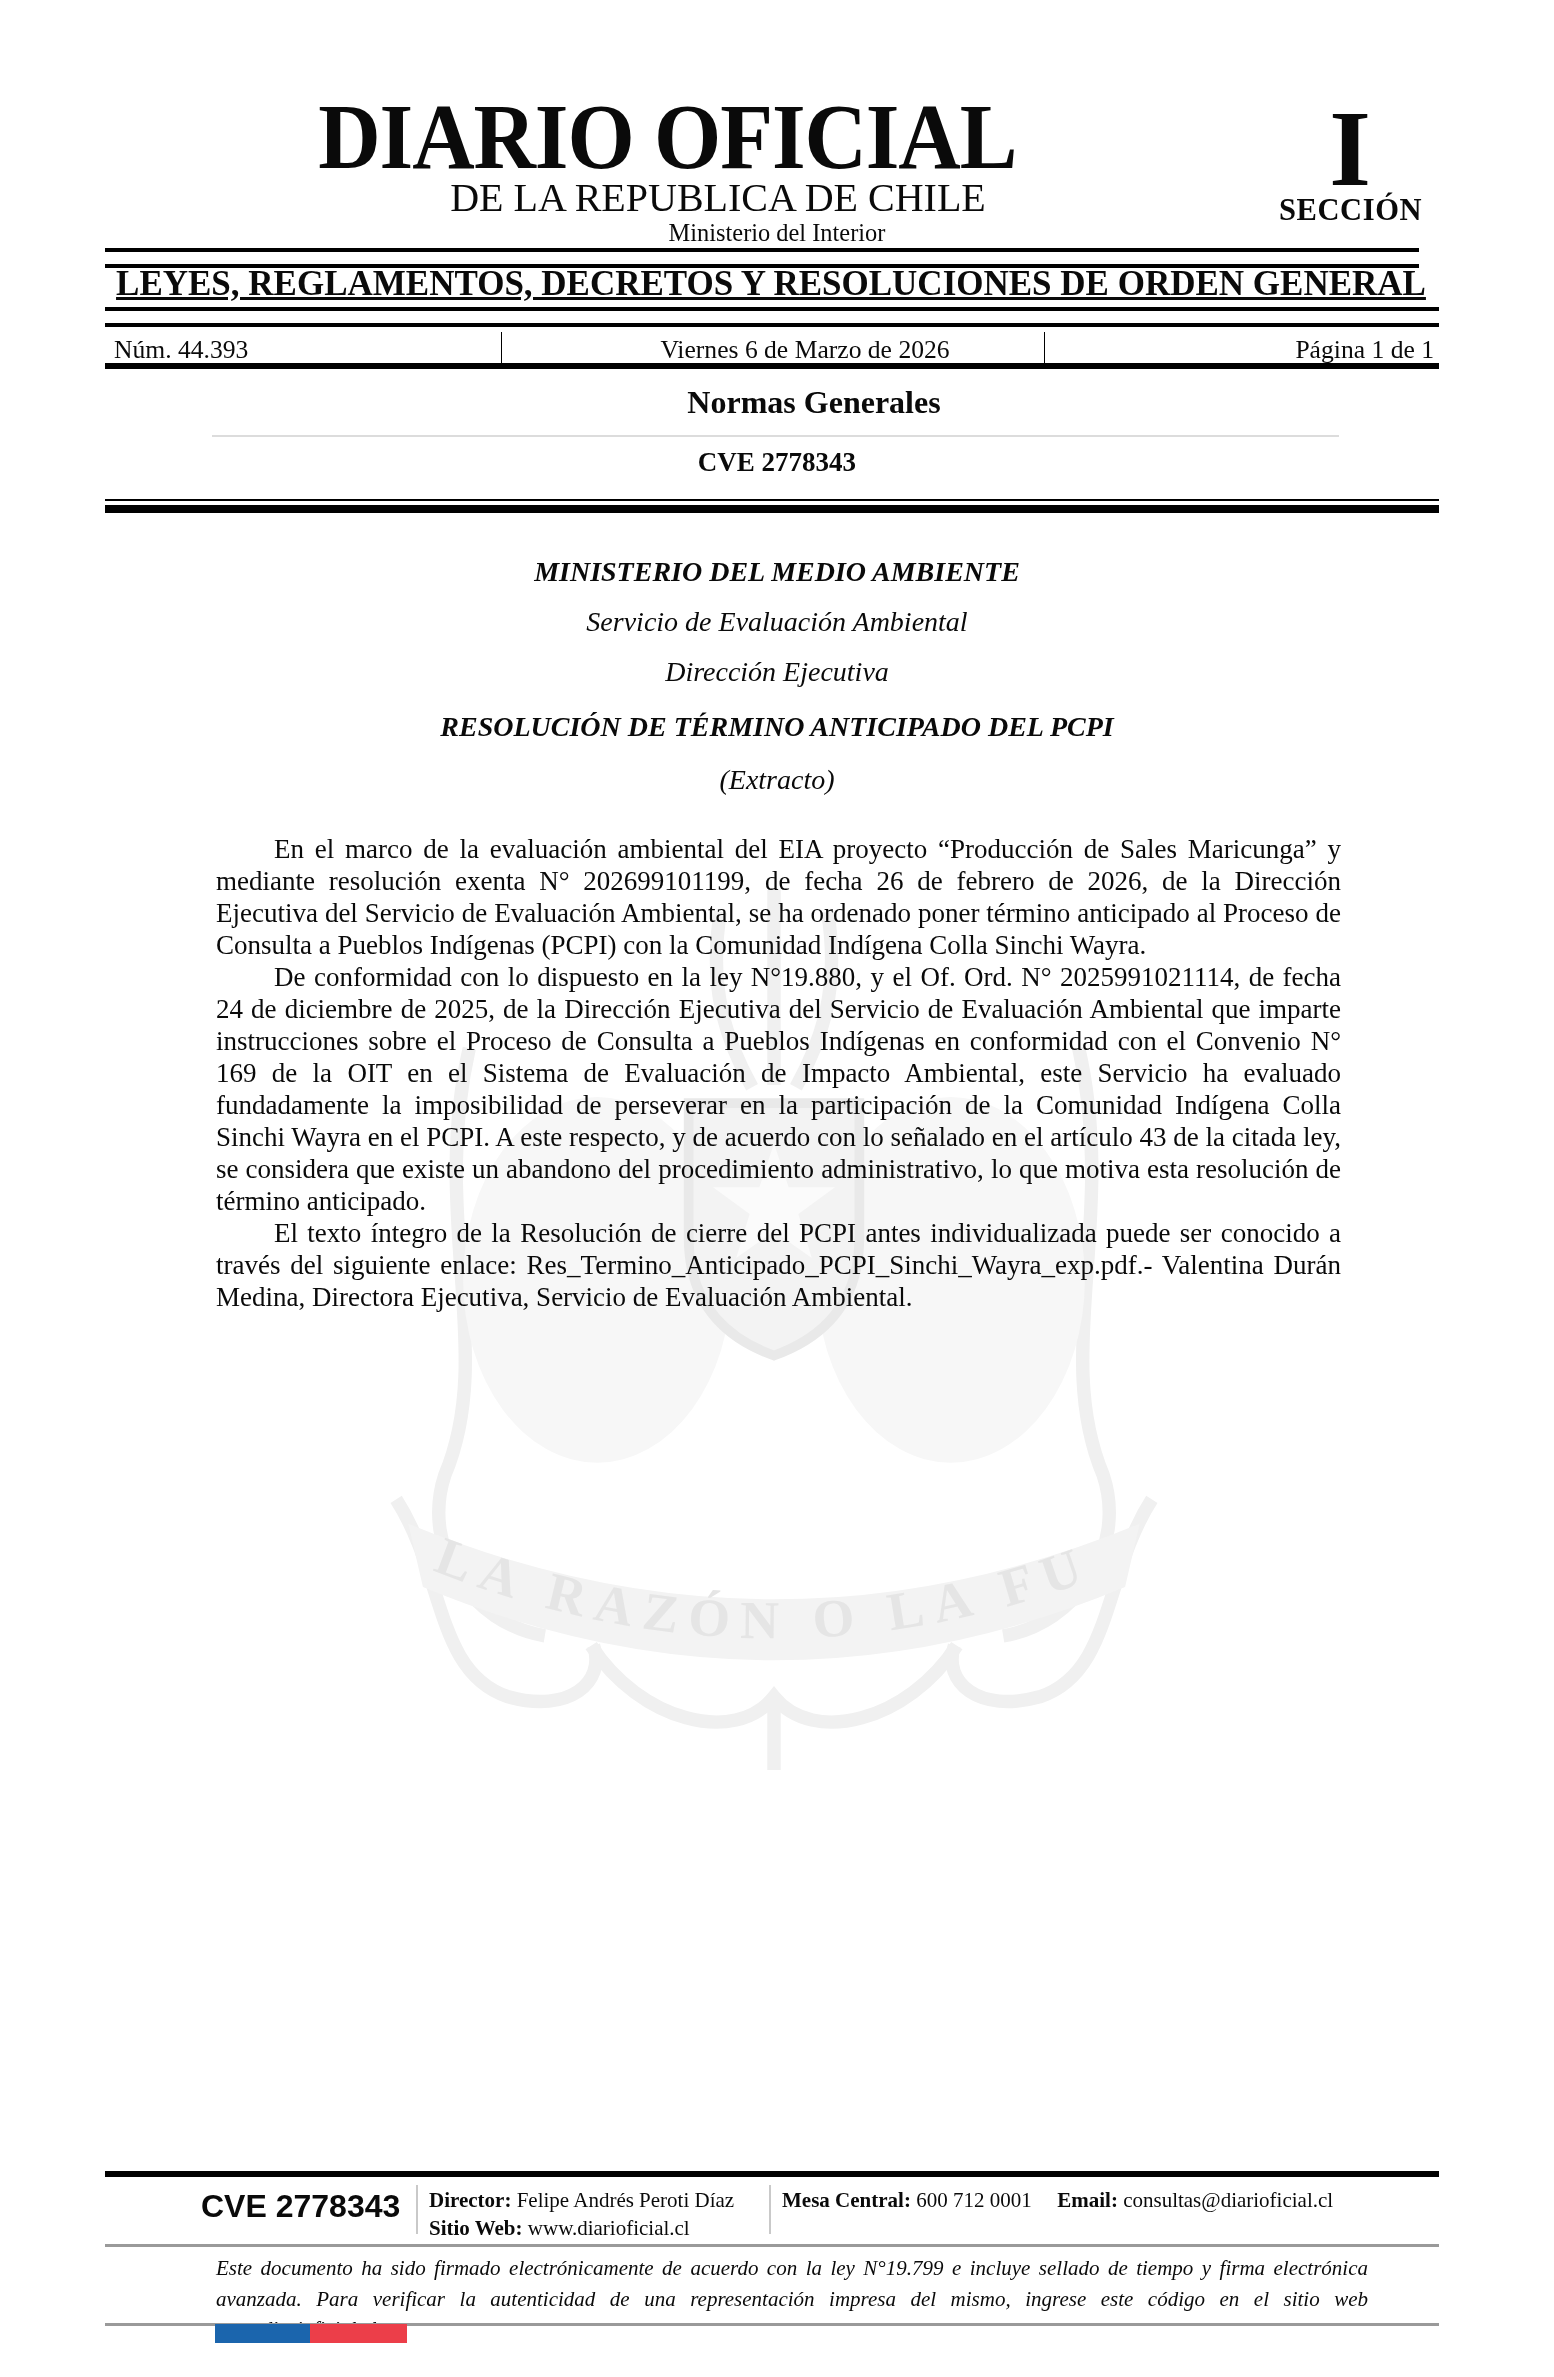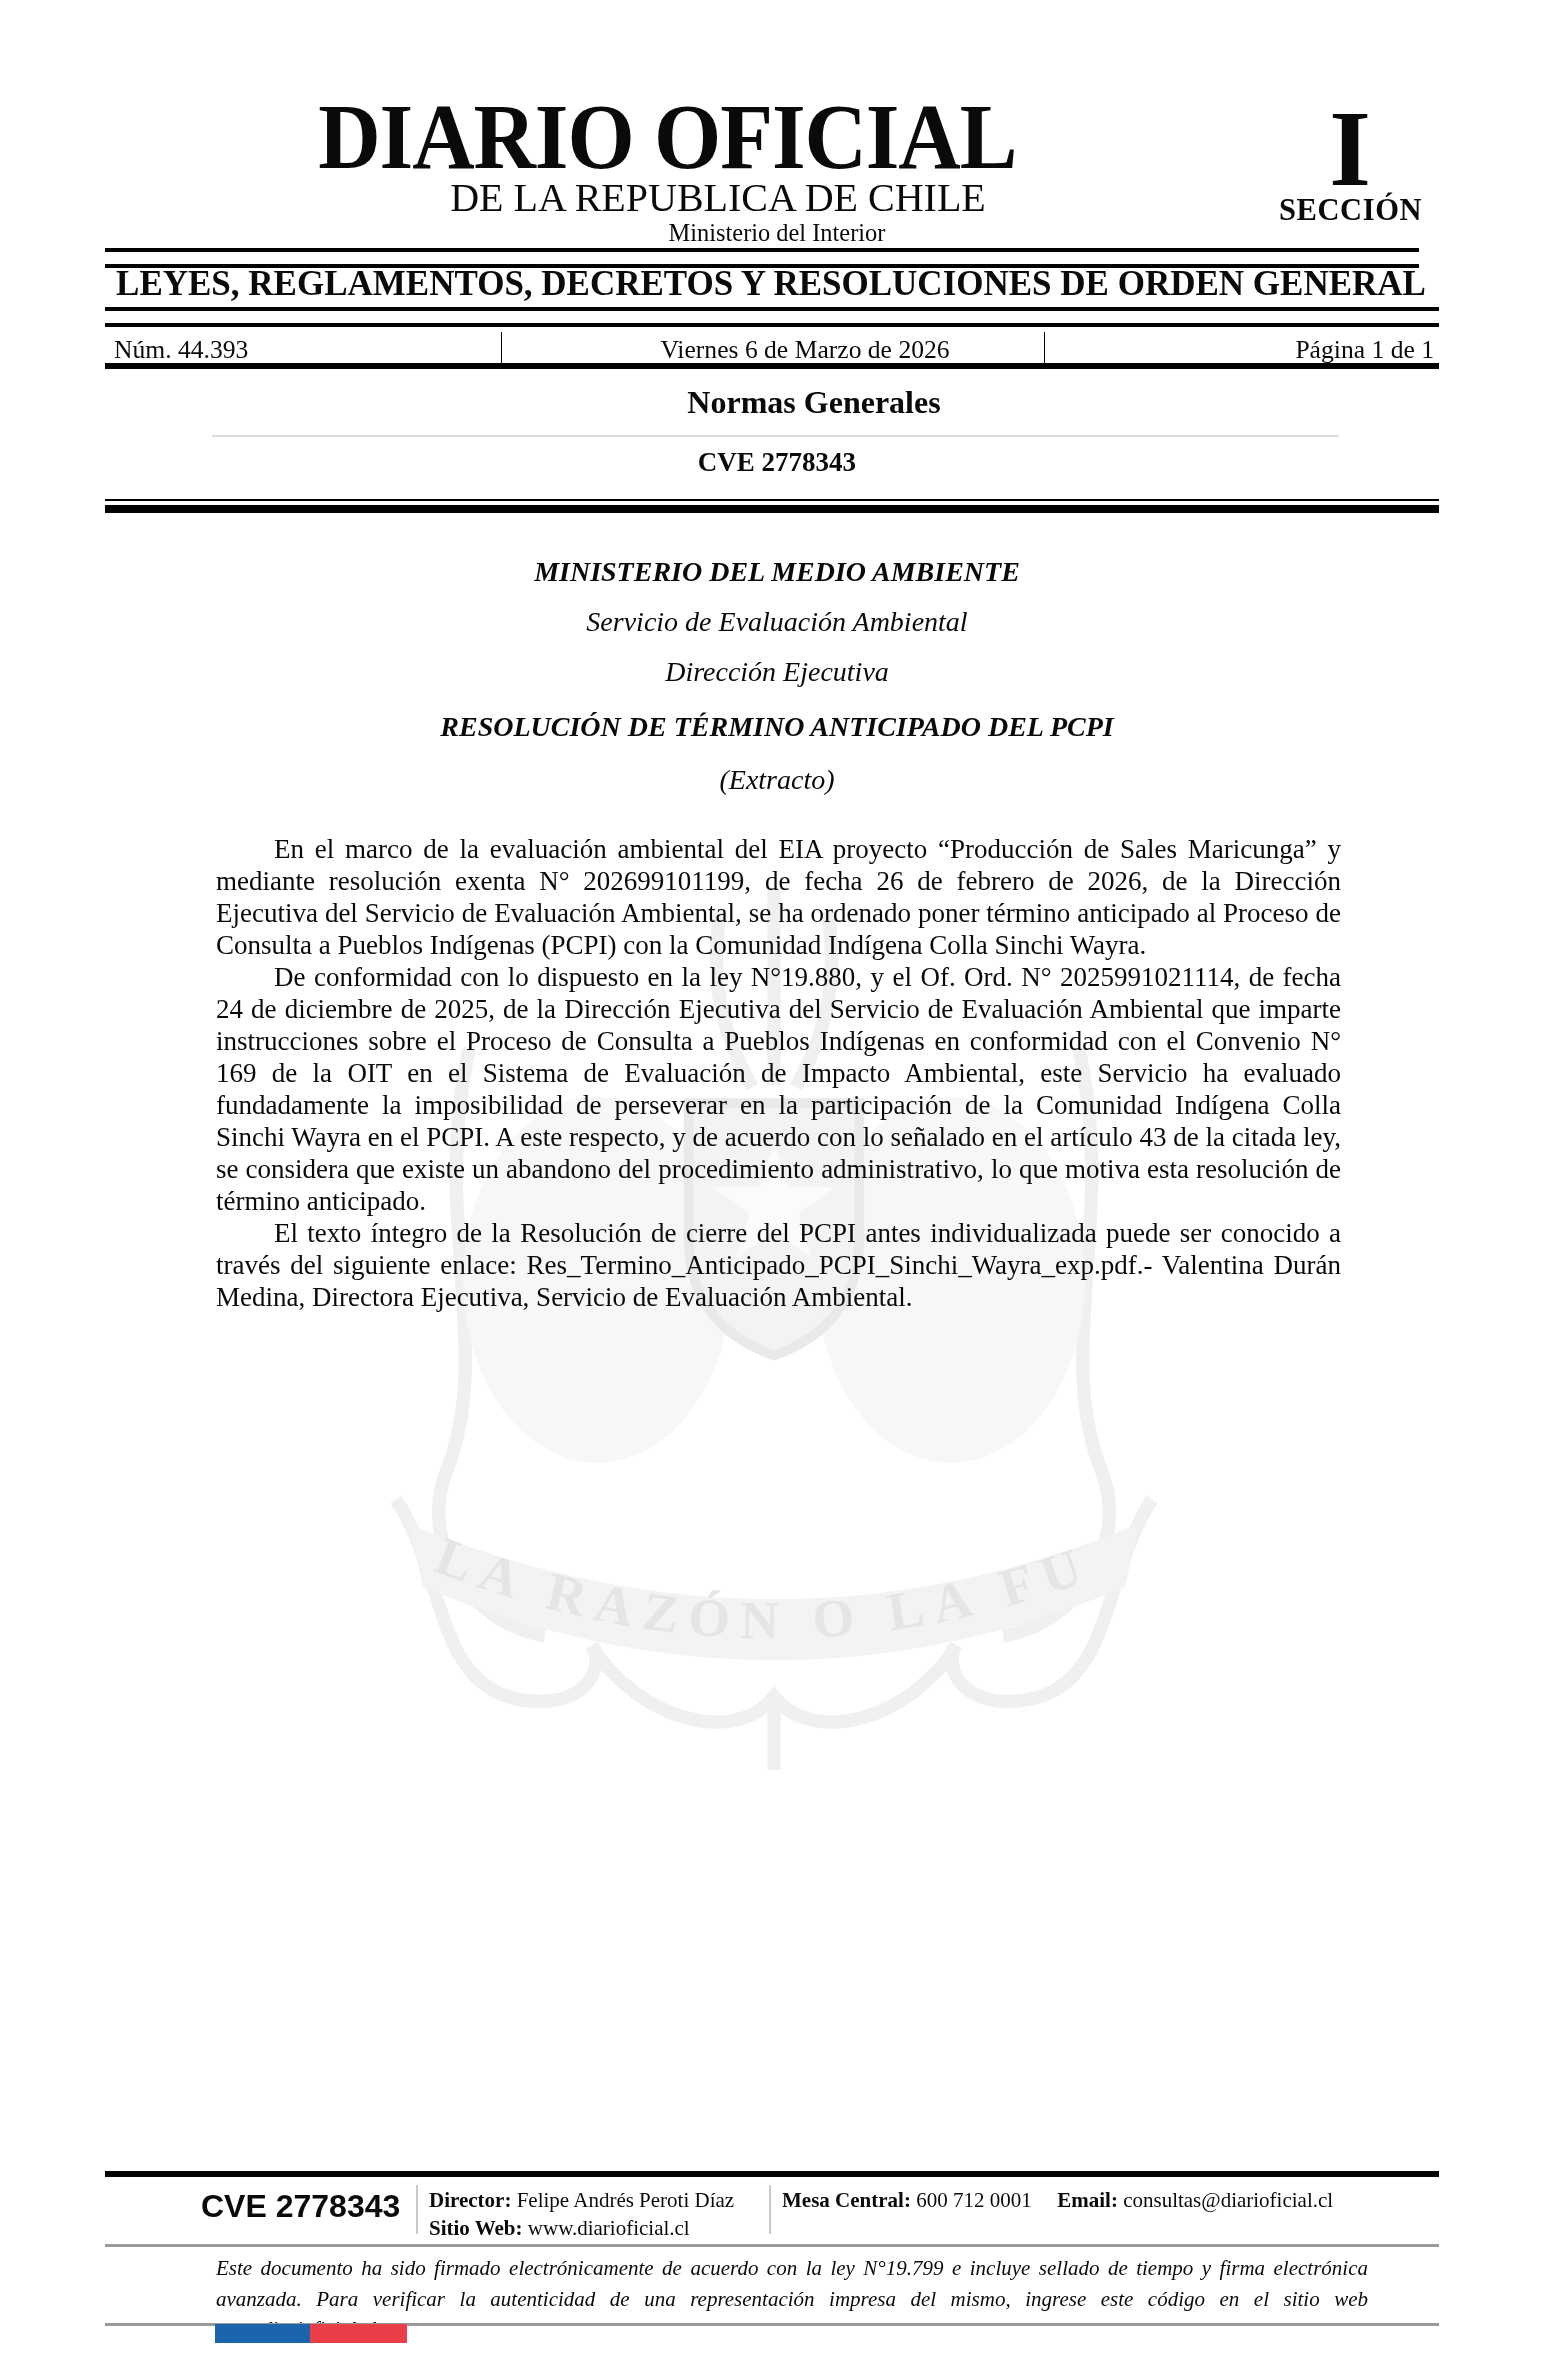--- a/index.html
+++ b/index.html
@@ -27,21 +27,21 @@
   
   .rule-x{left:105px;width:1334px;}
   .rule-double{height:12.2px;border-top:4.3px solid #000;border-bottom:4.3px solid #000;}
   .rule-a{top:248px;width:1314px;}
   .rule-b{top:307px;}
   .rule-single{top:363px;height:5.5px;background:#000;}
   .rule-gray-thin{left:212px;top:435px;width:1127px;height:1.8px;background:#dcdcdc;}
   .rule-cve-thin{top:499px;height:2.4px;background:#000;}
   .rule-cve-thick{top:505px;height:8px;background:#000;}
 
-  .banner-line{left:104px;top:266px;width:1334px;text-align:center;font-size:35px;font-weight:bold;line-height:1;}
+  .banner-line{left:104px;top:266px;width:1334px;text-align:center;font-size:35px;font-weight:bold;line-height:1;text-decoration:underline;}
 
   
   .info-num{left:114px;top:337px;font-size:25.6px;line-height:1;}
   .info-date{left:0;top:337px;width:1554px;text-align:center;font-size:25.6px;line-height:1;padding-left:28px;}
   .info-page{left:1219px;top:337px;width:215px;text-align:right;font-size:25.6px;line-height:1;}
   .info-sep{top:332px;width:1.2px;height:34px;background:#000;}
   .info-sep1{left:501px;}
   .info-sep2{left:1044px;}
 
   .section-title{left:0;top:386px;width:1554px;text-align:center;font-size:32px;font-weight:bold;line-height:1;padding-left:37px;}

